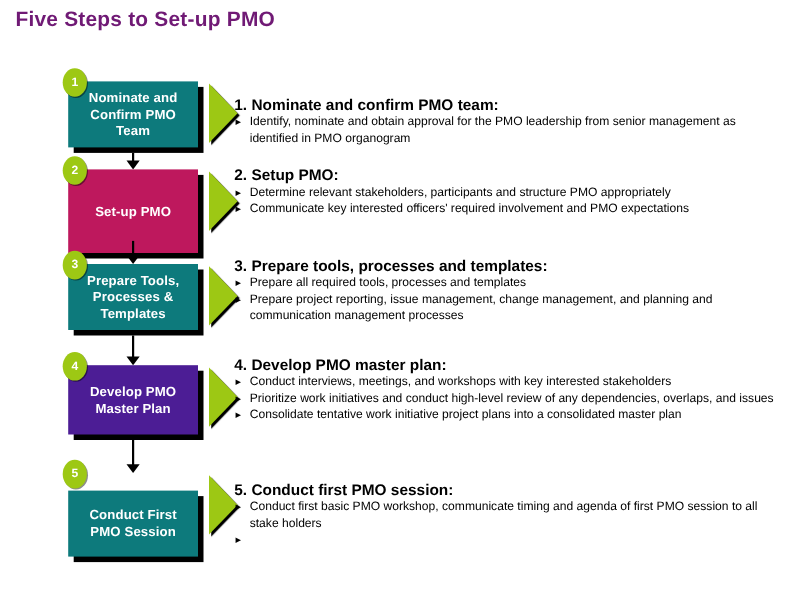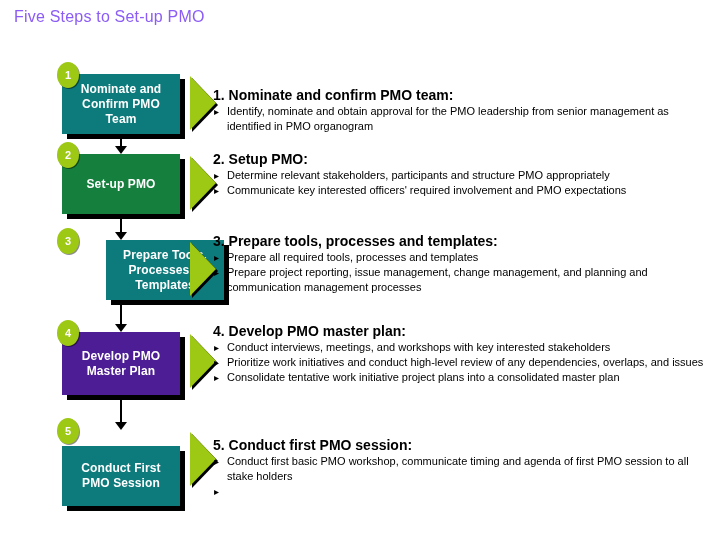--- a/index.html
+++ b/index.html
@@ -14,24 +14,24 @@
     overflow: hidden;
     font-family: "Liberation Sans", sans-serif;
     color: #000000;
   }
 
   
   #slide-title {
     position: absolute;
     left: 14px;
     top: 8px;
-    font-size: 16px;
-    font-weight: normal;
+    font-size: 19px;
+    font-weight: bold;
     letter-spacing: 0.2px;
-    color: #8b5cf6;
+    color: #701a75;
     white-space: nowrap;
   }
 
   
   .connector {
     position: absolute;
     left: 120px;
     width: 2px;
     background: #000000;
   }
@@ -148,37 +148,37 @@
     </div>
     <div class="step-arrow" style="top: 76px; border-left-color: rgb(157, 200, 20);"></div>
     <div class="step-text" style="top: 88px;">
       <div class="step-heading">1. Nominate and confirm PMO team:</div>
       <ul class="step-bullets">
         <li><span class="bullet-glyph">▸</span><span>Identify, nominate and obtain approval for the PMO leadership from senior management as identified in PMO organogram</span></li>
       </ul>
     </div>
     <div class="connector" style="top: 139px; height: 9px;"></div>
     <div class="connector-head" style="top: 146px;"></div>
-    <div class="step-box" style="top: 154px; height: 60px; background: #15803d;">
+    <div class="step-box" style="top: 154px; height: 76px; background: #be185d;">
       <div class="step-box-label"><span>Set-up PMO</span></div>
     </div>
     <div class="step-badge" style="top: 142px; background: rgb(157, 200, 20);">
       <span class="step-badge-number">2</span>
     </div>
     <div class="step-arrow" style="top: 156px; border-left-color: rgb(157, 200, 20);"></div>
     <div class="step-text" style="top: 152px;">
       <div class="step-heading">2. Setup PMO:</div>
       <ul class="step-bullets">
         <li><span class="bullet-glyph">▸</span><span>Determine relevant stakeholders, participants and structure PMO appropriately</span></li>
         <li><span class="bullet-glyph">▸</span><span>Communicate key interested officers' required involvement and PMO expectations</span></li>
       </ul>
     </div>
     <div class="connector" style="top: 219px; height: 15px;"></div>
     <div class="connector-head" style="top: 232px;"></div>
-    <div class="step-box" style="top: 240px; height: 60px; background: rgb(13, 122, 124); margin-left: 44px;">
+    <div class="step-box" style="top: 240px; height: 60px; background: rgb(13, 122, 124);">
       <div class="step-box-label"><span>Prepare Tools,</span><br><span>Processes &amp;</span><br><span>Templates</span></div>
     </div>
     <div class="step-badge" style="top: 228px; background: rgb(157, 200, 20);">
       <span class="step-badge-number">3</span>
     </div>
     <div class="step-arrow" style="top: 242px; border-left-color: rgb(157, 200, 20);"></div>
     <div class="step-text" style="top: 234px;">
       <div class="step-heading">3. Prepare tools, processes and templates:</div>
       <ul class="step-bullets">
         <li><span class="bullet-glyph">▸</span><span>Prepare all required tools, processes and templates</span></li>

